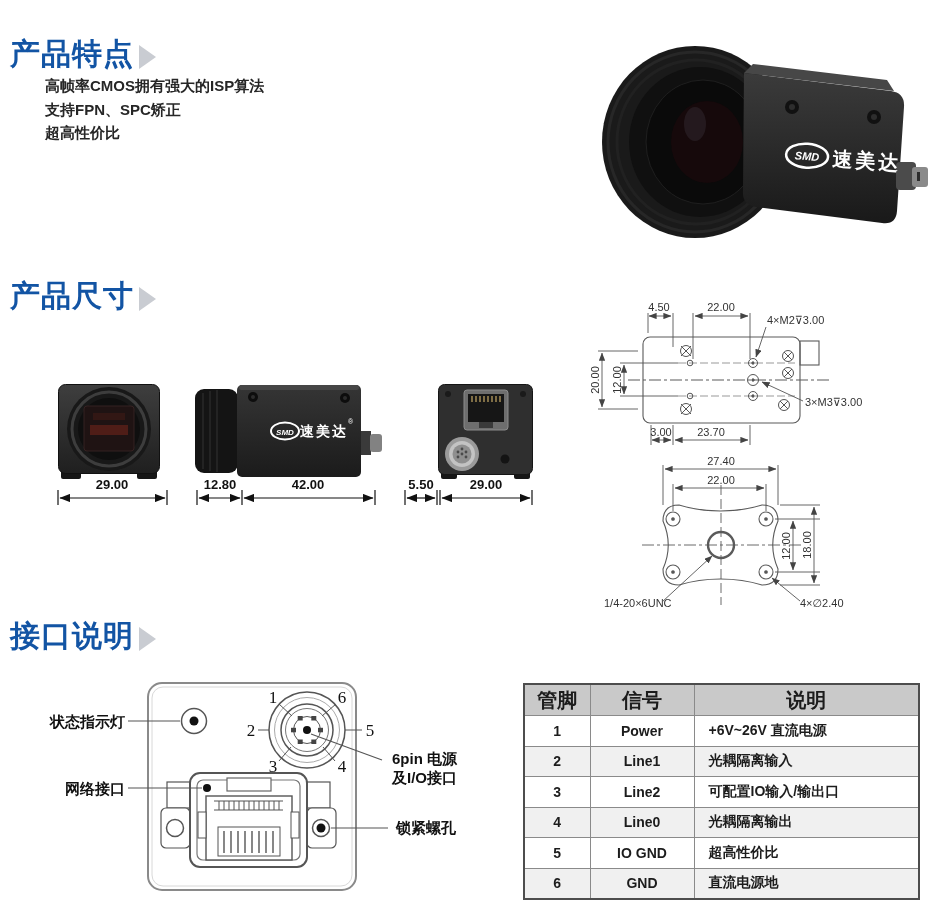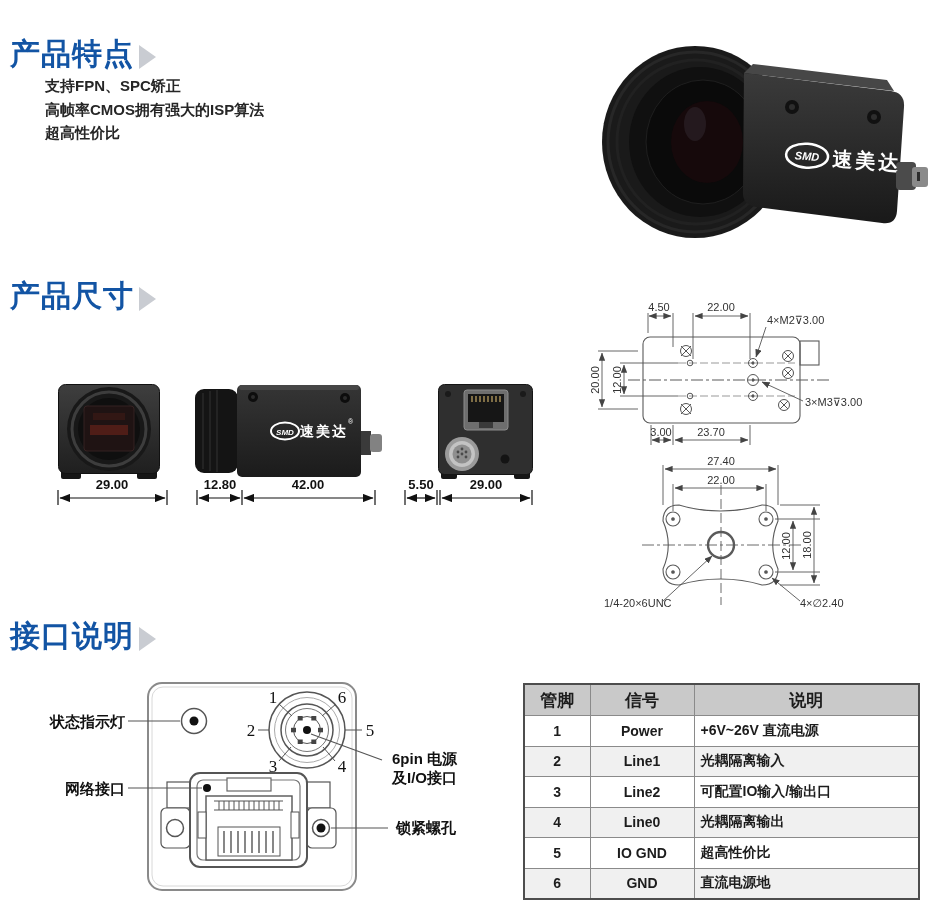--- a/index.html
+++ b/index.html
@@ -25,45 +25,45 @@
   .feature-list li{
     font-size:15px;font-weight:600;color:#262626;line-height:23.5px;white-space:nowrap;
   }
   .abs{position:absolute;}
   
   .pin-table{
     position:absolute;left:523px;top:683px;width:397px;
     border-collapse:collapse;border:2px solid #4d4d4d;table-layout:fixed;
   }
   .pin-table th{
-    background:#c9c9c9;height:28px;font-size:17px;font-weight:bold;color:#1c1c1c;
+    background:#c9c9c9;height:28px;font-size:20px;font-weight:bold;color:#1c1c1c;
     border:1px solid #8a8a8a;text-align:center;
   }
   .pin-table td{
     height:27.5px;font-size:14px;font-weight:600;color:#1c1c1c;
     border:1px solid #8a8a8a;text-align:center;
   }
-  .pin-table td.desc{text-align:left;padding-left:6px;}
+  .pin-table td.desc{text-align:left;padding-left:14px;}
   .pin-table tr.alt td{background:#f0f0f0;}
   svg text{font-family:"Liberation Sans",sans-serif;}
   .dim-num{font-size:13px;font-weight:bold;fill:#111;}
   .dr-num{font-size:11px;fill:#333;}
   .pin-digit{font-size:17px;fill:#111;font-family:"Liberation Serif",serif;}
   .cn-label{font-size:15px;font-weight:bold;fill:#111;}
 </style>
 </head>
 <body>
 
 <div id="t-features" class="sec-title">
   <span>产品特点</span>
   <span class="tri"></span>
 </div>
 <ul class="feature-list">
+  <li>高帧率CMOS拥有强大的ISP算法</li>
   <li>支持FPN、SPC矫正</li>
-  <li>高帧率CMOS拥有强大的ISP算法</li>
   <li>超高性价比</li>
 </ul>
 
 <svg class="abs" style="left:595px;top:30px;" width="340" height="215" viewBox="0 0 340 215">
   <defs>
     <linearGradient id="bodyGrad" x1="0" y1="0" x2="0" y2="1">
       <stop offset="0" stop-color="#3b3b3b"></stop>
         <stop offset="1" stop-color="#191919"></stop>
     </linearGradient>
   </defs>

